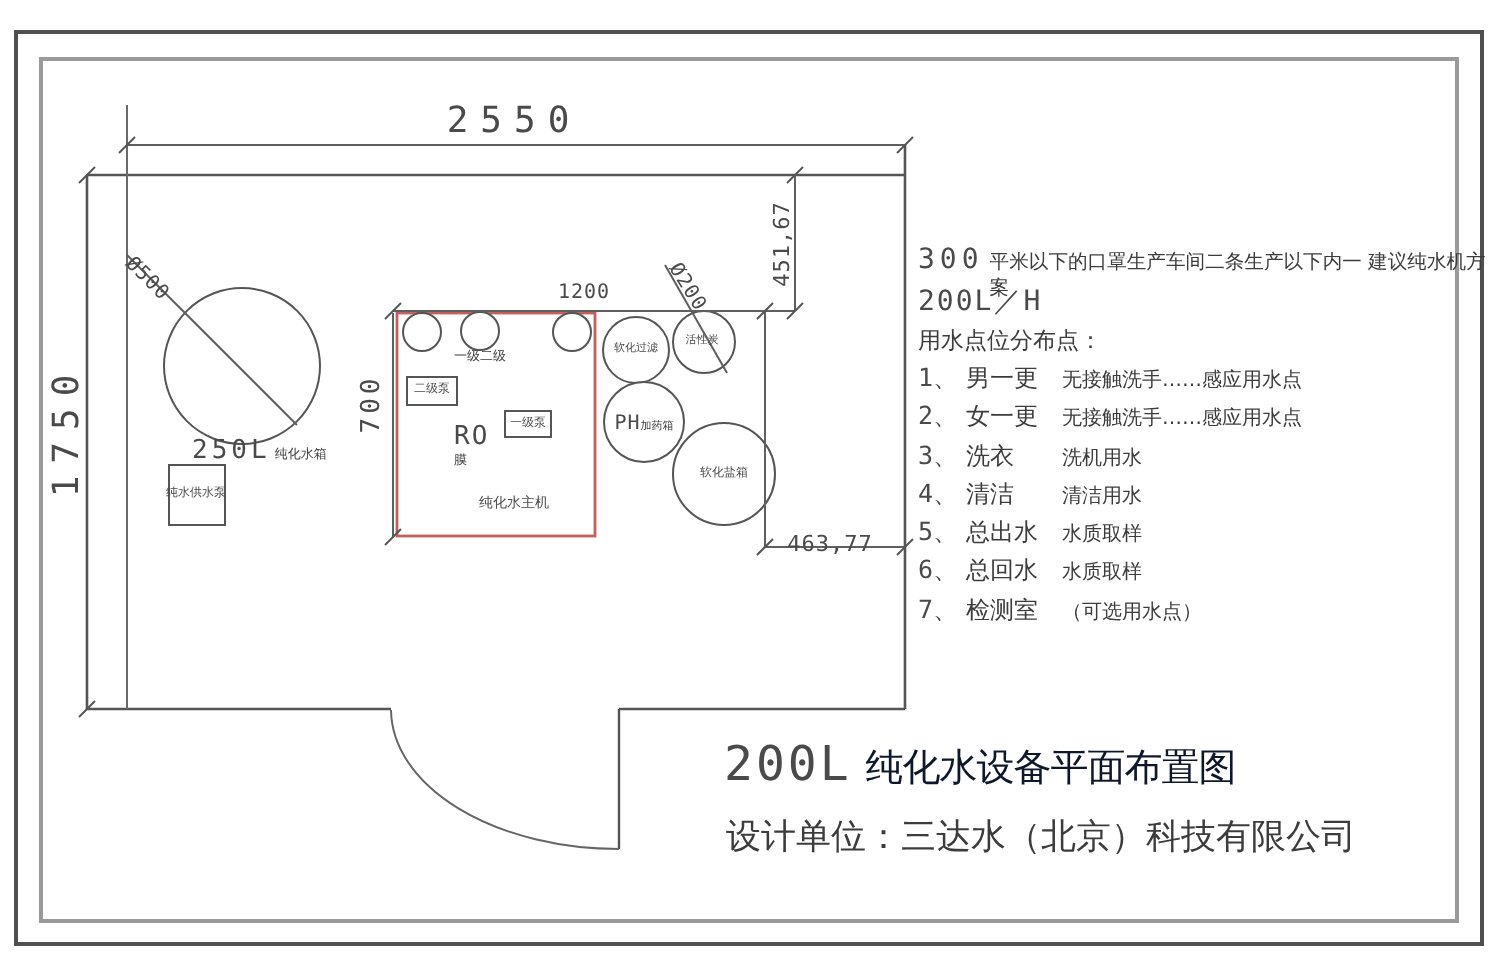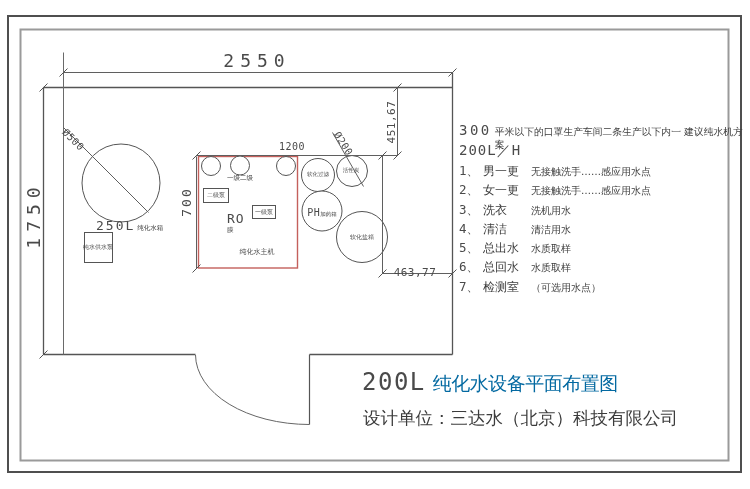--- a/index.html
+++ b/index.html
@@ -32,21 +32,21 @@
   .n2num { font-size:14px; letter-spacing:1px; color:#4a4a4a; margin-right:4px; }
   .n2txt { font-size:10.5px; }
   .n3 { font-size:11.5px; height:18px; }
   .nitem { display:flex; align-items:baseline; height:19.3px; }
   .ninum { font-family:"DejaVu Sans Mono", monospace; font-size:12.5px; width:24px; color:#4a4a4a; }
   .niname { font-size:12px; width:48px; }
   .nidesc { font-size:10px; }
   
   .title1 { position:absolute; left:362px; top:368px; display:flex; align-items:baseline;text-align:right; }
   .t1num { font-size:24px; letter-spacing:1.5px; color:#4a4a4a; margin-right:7px; }
-  .t1txt { font-size:19px; letter-spacing:-0.5px; color:#0369a1; }
+  .t1txt { font-size:19px; letter-spacing:-0.5px; color:#0f172a; }
   .title2 { position:absolute; left:363px; top:406px; font-size:17.5px; color:#3c3c3c; }
   
   .tank-lbl { position:absolute; left:96px; top:170px; display:flex; align-items:baseline;margin-top:48px; }
   .tank-num { font-size:13px; letter-spacing:2px; color:#4a4a4a; }
   .tank-cn { font-size:6.5px; margin-left:2px; }
   .ro-lbl { position:absolute; left:227px; top:174px; display:flex; align-items:baseline;flex-direction:column; }
   .ro-pre,.ro-suf { font-size:6.5px; }
   .ro-mid { font-size:13px; letter-spacing:1px; color:#4a4a4a;margin-top:28px; }
   .ph-lbl { position:absolute; left:322px; top:212px; transform:translate(-50%,-50%); display:flex; align-items:baseline; }
   .ph-pre { font-size:10px; letter-spacing:0.5px; color:#4a4a4a; }
@@ -146,20 +146,21 @@
 <div class="lbl ctr cn-tiny" style="left:362px; top:237px;">软化盐箱</div>
 
 <div class="notes">
   <div class="nrow n1">
     <span class="cad n1num">300</span>
     <span class="n1txt">平米以下的口罩生产车间二条生产以下内一 建议纯水机方案</span>
   </div>
   <div class="nrow n2">
     <span class="cad n2num">200L／H</span>
   </div>
+  <div class="n3">用水点位分布点：</div>
 
   <div class="nitem">
     <span class="ninum">1、</span>
     <span class="niname">男一更</span>
     <span class="nidesc">无接触洗手……感应用水点</span>
   </div>
   <div class="nitem">
     <span class="ninum">2、</span>
     <span class="niname">女一更</span>
     <span class="nidesc">无接触洗手……感应用水点</span>

